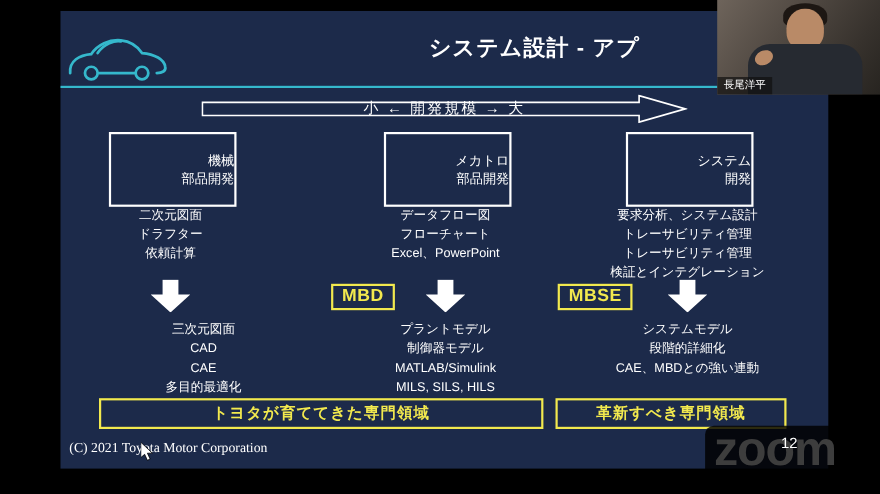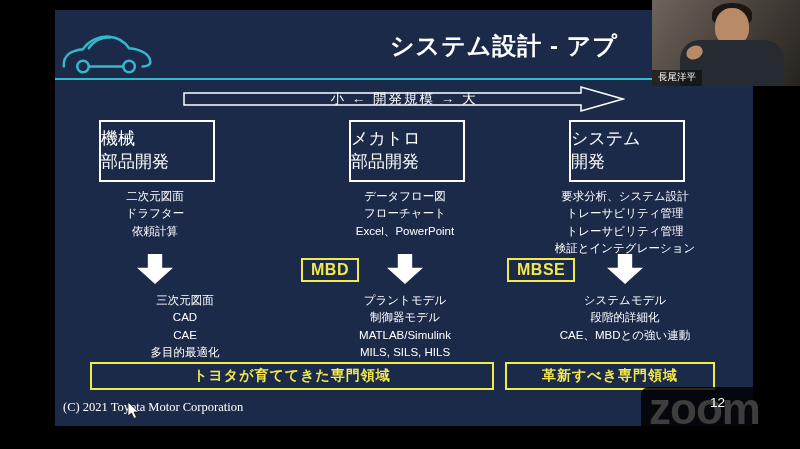--- a/index.html
+++ b/index.html
@@ -15,41 +15,41 @@
   }
   .stage{position:relative;width:800px;height:449px;background:#000;}
 
   
   .slide{
     position:absolute;left:55px;top:10px;width:698px;height:416px;
     background:var(--navy);
   }
   .slide-title{
     position:absolute;left:335px;top:20px;
-    color:#fff;font-size:24px;font-weight:bold;letter-spacing:1px;white-space:nowrap;
+    color:#fff;font-size:20px;font-weight:bold;letter-spacing:1px;white-space:nowrap;
   }
   .teal-line{
     position:absolute;left:0;top:68px;width:698px;height:2px;background:var(--teal);
   }
   .car{position:absolute;left:4px;top:16px;}
 
   
   .scale-arrow{position:absolute;left:128px;top:76px;width:442px;height:26px;}
   .scale-arrow svg{position:absolute;left:0;top:0;}
   .scale-label{
     position:absolute;left:0;top:0;width:442px;height:26px;
     display:flex;align-items:center;justify-content:center;
     color:#fff;font-size:13.5px;letter-spacing:2px;
   }
 
   
   .colhead{
     position:absolute;top:110px;width:112px;
-    border:2px solid #fff;color:#fff;text-align:left;
-    padding:6px 0;font-size:17px;line-height:1.35;
+    border:2px solid #fff;color:#fff;text-align:right;
+    padding:16px 0;font-size:12px;line-height:1.35;
   }
   .colhead-1{left:44px;}
   .colhead-2{left:294px;}
   .colhead-3{left:514px;}
 
   
   .list{
     position:absolute;width:200px;text-align:center;
     color:#fff;font-size:11.5px;line-height:1.5;
   }

